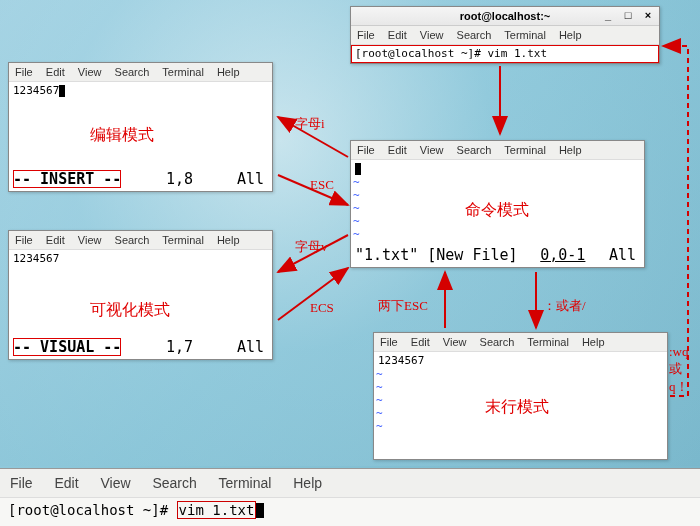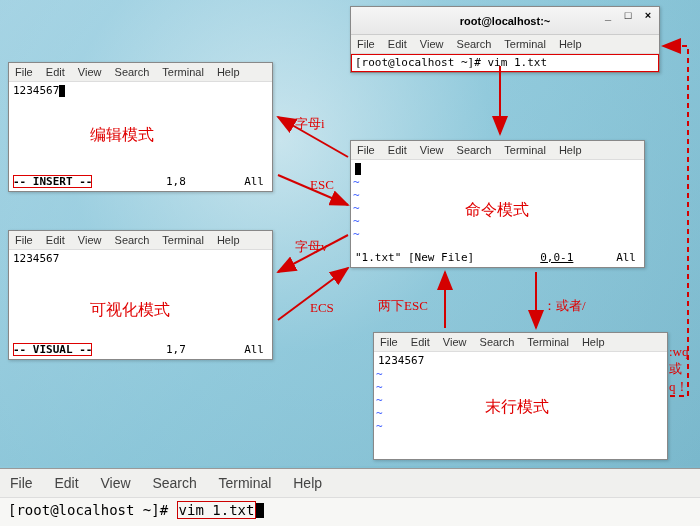--- a/index.html
+++ b/index.html
@@ -19,21 +19,21 @@
                 linear-gradient(135deg, #a8d5e5 0%, #88c5d8 50%, #7ab8cc 100%);
   }
   .win {
     position: absolute;
     background: #fff;
     border: 1px solid #888;
     box-shadow: 1px 1px 3px rgba(0,0,0,0.2);
   }
   .titlebar {
     background: linear-gradient(#f5f5f5, #e8e8e8);
-    height: 28px;
+    height: 19px;
     display: flex;
     align-items: center;
     justify-content: center;
     font-size: 11px;
     font-weight: bold;
     border-bottom: 1px solid #ccc;
     position: relative;
   }
   .titlebar-btns {
     position: absolute;
@@ -68,21 +68,21 @@
     font-family: monospace;
     font-size: 11px;
     line-height: 13px;
   }
   .status-line {
     position: absolute;
     bottom: 2px;
     left: 4px;
     right: 4px;
     font-family: monospace;
-    font-size: 11px;
+    font-size: 15px;
     display: flex;
   }
   .status-mode { font-weight: bold; }
   .status-pos { position: absolute; left: 60%; }
   .status-all { position: absolute; right: 4px; }
   .mode-label {
     position: absolute;
     font-family: "SimSun","Songti SC",serif;
     font-size: 16px;
     color: #e00000;

